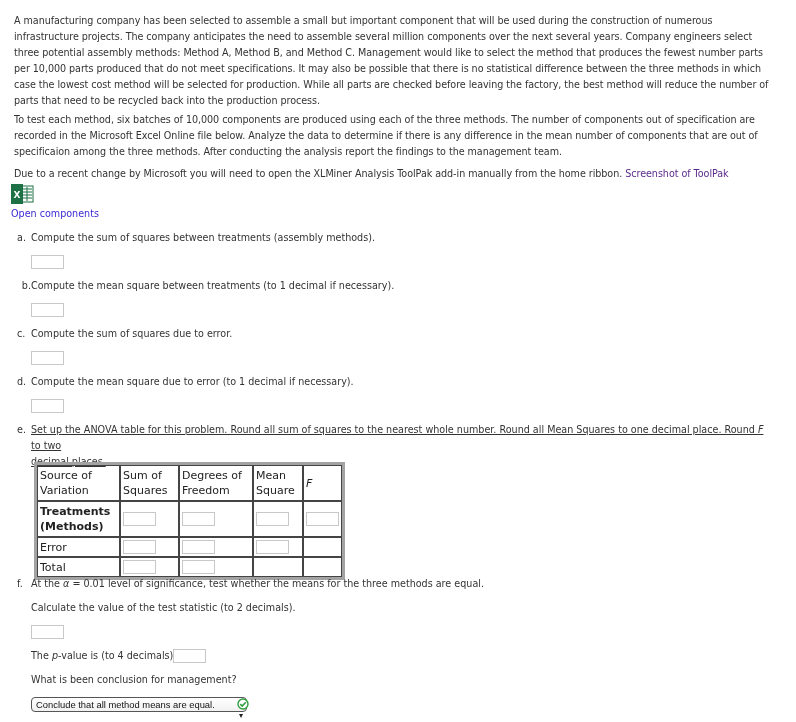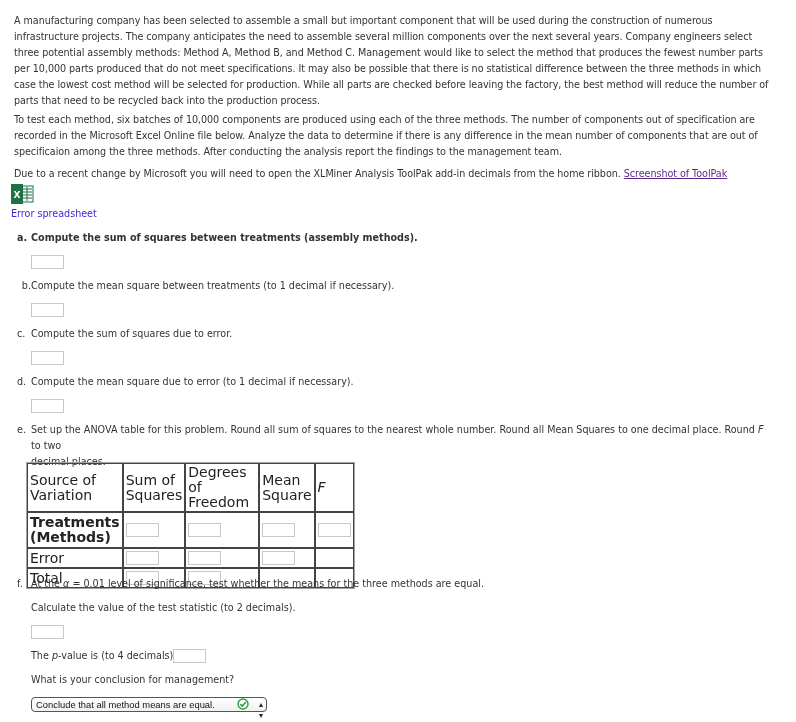--- a/index.html
+++ b/index.html
@@ -39,21 +39,20 @@
       margin: 8px;
       line-height: 16px;
       letter-spacing: -0.05px;
     }
     a.link {
       color: #3c2ad2;
       text-decoration: none;
     }
     a.ulink {
       color: #5a2a8a;
-      text-decoration: underline;
     }
     .excel-icon {
       position: absolute;
       left: 11px;
       top: 184px;
       width: 23px;
       height: 20px;
     }
     .open-link {
       position: absolute;
@@ -81,26 +80,26 @@
       height: 12px;
       border: 1px solid #c8c8c8;
       background: #ffffff;
     }
     .ans {
       left: 31px;
     }
     
     table.anova {
       position: absolute;
-      left: 26px;
+      left: 34px;
       top: 462px;
       border-collapse: separate;
       border-spacing: 0;
-      border: 1px solid #a3a3a3;
-      font-size: 14px;
+      border: 3px solid #a3a3a3;
+      font-size: 11px;
     }
     table.anova td {
       border: 1px solid #444;
       padding: 1px 2px;
       line-height: 15px;
       vertical-align: middle;
       text-align: left;
       color: #222;
     }
     table.anova td .cellbox {
@@ -117,21 +116,21 @@
     .c4 { width: 44px; }
     .c5 { width: 33px; }
     .row-head td { height: 32px; }
     .row-treat td { height: 32px; font-weight: bold; }
     .row-err td, .row-tot td { height: 14px; }
     .italic { font-style: italic; }
     .select-wrap {
       position: absolute;
       left: 31px;
       top: 697px;
-      width: 236px;
+      width: 216px;
       height: 15px;
       border: 1px solid #555;
       border-radius: 4px;
       background: linear-gradient(#ffffff, #f1f1f1);
       font-family: "Liberation Sans", sans-serif;
       font-size: 9.4px;
       color: #111;
       box-sizing: border-box;
       padding-left: 11px;
     }
@@ -159,58 +158,58 @@
   </style>
 </head>
 <body>
 
 <div class="page">
 
   <p class="para" style="top:5px;">A manufacturing company has been selected to assemble a small but important component that will be used during the construction of numerous infrastructure projects. The company anticipates the need to assemble several million components over the next several years. Company engineers select three potential assembly methods: Method A, Method B, and Method C. Management would like to select the method that produces the fewest number parts per 10,000 parts produced that do not meet specifications. It may also be possible that there is no statistical difference between the three methods in which case the lowest cost method will be selected for production. While all parts are checked before leaving the factory, the best method will reduce the number of parts that need to be recycled back into the production process.</p>
 
   <p class="para" style="top:104px;">To test each method, six batches of 10,000 components are produced using each of the three methods. The number of components out of specification are recorded in the Microsoft Excel Online file below. Analyze the data to determine if there is any difference in the mean number of components that are out of specificaion among the three methods. After conducting the analysis report the findings to the management team.</p>
 
-  <p class="para" style="top:158px;"><span>Due to a recent change by Microsoft you will need to open the XLMiner Analysis ToolPak add-in decimals from the home ribbon. </span><a class="ulink">Screenshot of ToolPak</a></p>
+  <p class="para" style="top:158px;"><span>Due to a recent change by Microsoft you will need to open the XLMiner Analysis ToolPak add-in manually from the home ribbon. </span><a class="ulink">Screenshot of ToolPak</a></p>
 
   <div class="excel-icon">
     <svg width="23" height="20" viewBox="0 0 23 20">
       <rect x="8" y="2" width="14" height="16" fill="#ffffff" stroke="#1e7145" stroke-width="1"></rect>
       <line x1="12" y1="5" x2="21" y2="5" stroke="#1e7145" stroke-width="1"></line>
       <line x1="12" y1="8" x2="21" y2="8" stroke="#1e7145" stroke-width="1"></line>
       <line x1="12" y1="11" x2="21" y2="11" stroke="#1e7145" stroke-width="1"></line>
       <line x1="12" y1="14" x2="21" y2="14" stroke="#1e7145" stroke-width="1"></line>
       <line x1="16" y1="3" x2="16" y2="17" stroke="#1e7145" stroke-width="1"></line>
       <rect x="0" y="0" width="12" height="20" fill="#1e7145"></rect>
       <text x="2.5" y="14" font-family="DejaVu Sans, sans-serif" font-size="9" font-weight="bold" fill="#ffffff">X</text>
     </svg>
   </div>
-  <a class="link open-link">Error spreadsheet</a>
-
-  <div class="q" style="top:230px;font-weight:bold;">
+  <a class="link open-link">Open components</a>
+
+  <div class="q" style="top:230px;">
     <span class="letter">a.</span><span class="body">Compute the sum of squares between treatments (assembly methods).</span>
   </div>
   <div class="tbox ans" style="top:255px;"></div>
 
   <div class="q" style="top:278px;text-align:right;">
     <span class="letter">b.</span><span class="body">Compute the mean square between treatments (to 1 decimal if necessary).</span>
   </div>
   <div class="tbox ans" style="top:303px;"></div>
 
   <div class="q" style="top:326px;">
     <span class="letter">c.</span><span class="body">Compute the sum of squares due to error.</span>
   </div>
   <div class="tbox ans" style="top:351px;"></div>
 
   <div class="q" style="top:374px;">
     <span class="letter">d.</span><span class="body">Compute the mean square due to error (to 1 decimal if necessary).</span>
   </div>
   <div class="tbox ans" style="top:399px;"></div>
 
   <div class="q" style="top:422px; width:760px;">
-    <span class="letter">e.</span><span class="body" style="width:740px;"><span>Set up the ANOVA table for this problem. Round all sum of squares to the nearest whole number. Round all Mean Squares to one decimal place. Round </span><span class="italic">F</span><span> to two</span><br><span>decimal places.</span></span>
+    <span class="letter">e.</span><span class="body" style="width:740px;text-decoration:underline;"><span>Set up the ANOVA table for this problem. Round all sum of squares to the nearest whole number. Round all Mean Squares to one decimal place. Round </span><span class="italic">F</span><span> to two</span><br><span>decimal places.</span></span>
   </div>
 
   <table class="anova">
     <tbody>
         <tr class="row-head">
       <td class="c1"><span>Source of</span><br><span>Variation</span></td>
       <td class="c2"><span>Sum of</span><br><span>Squares</span></td>
       <td class="c3"><span>Degrees of</span><br><span>Freedom</span></td>
       <td class="c4"><span>Mean</span><br><span>Square</span></td>
       <td class="c5 italic">F</td>
@@ -260,21 +259,21 @@
   <div class="q" style="top:576px;">
     <span class="letter">f.</span><span class="body"><span>At the </span><span class="italic">α</span><span> = 0.01 level of significance, test whether the means for the three methods are equal.</span></span>
   </div>
 
   <div class="q" style="top:600px; left:31px;">Calculate the value of the test statistic (to 2 decimals).</div>
   <div class="tbox ans" style="top:625px;"></div>
 
   <div class="q" style="top:648px; left:31px;"><span>The </span><span class="italic">p</span><span>-value is (to 4 decimals):</span></div>
   <div class="tbox" style="top:649px; left:173px;"></div>
 
-  <div class="q" style="top:672px; left:31px;">What is your conclusion for management?</div>
+  <div class="q" style="top:672px; left:31px;">What is been conclusion for management?</div>
 
   <div class="select-wrap">
     <span class="sel-text">Conclude that all method means are equal.</span>
     <span class="sel-arrows">▴<br>▾</span>
   </div>
 
   <div class="check-icon">
     <svg width="12" height="12" viewBox="0 0 12 12">
       <circle cx="6" cy="6" r="5" fill="#ffffff" stroke="#2e9e3e" stroke-width="1.4"></circle>
       <path d="M3.3 6.2 L5.2 8 L8.8 4.2" fill="none" stroke="#2e9e3e" stroke-width="1.6"></path>

